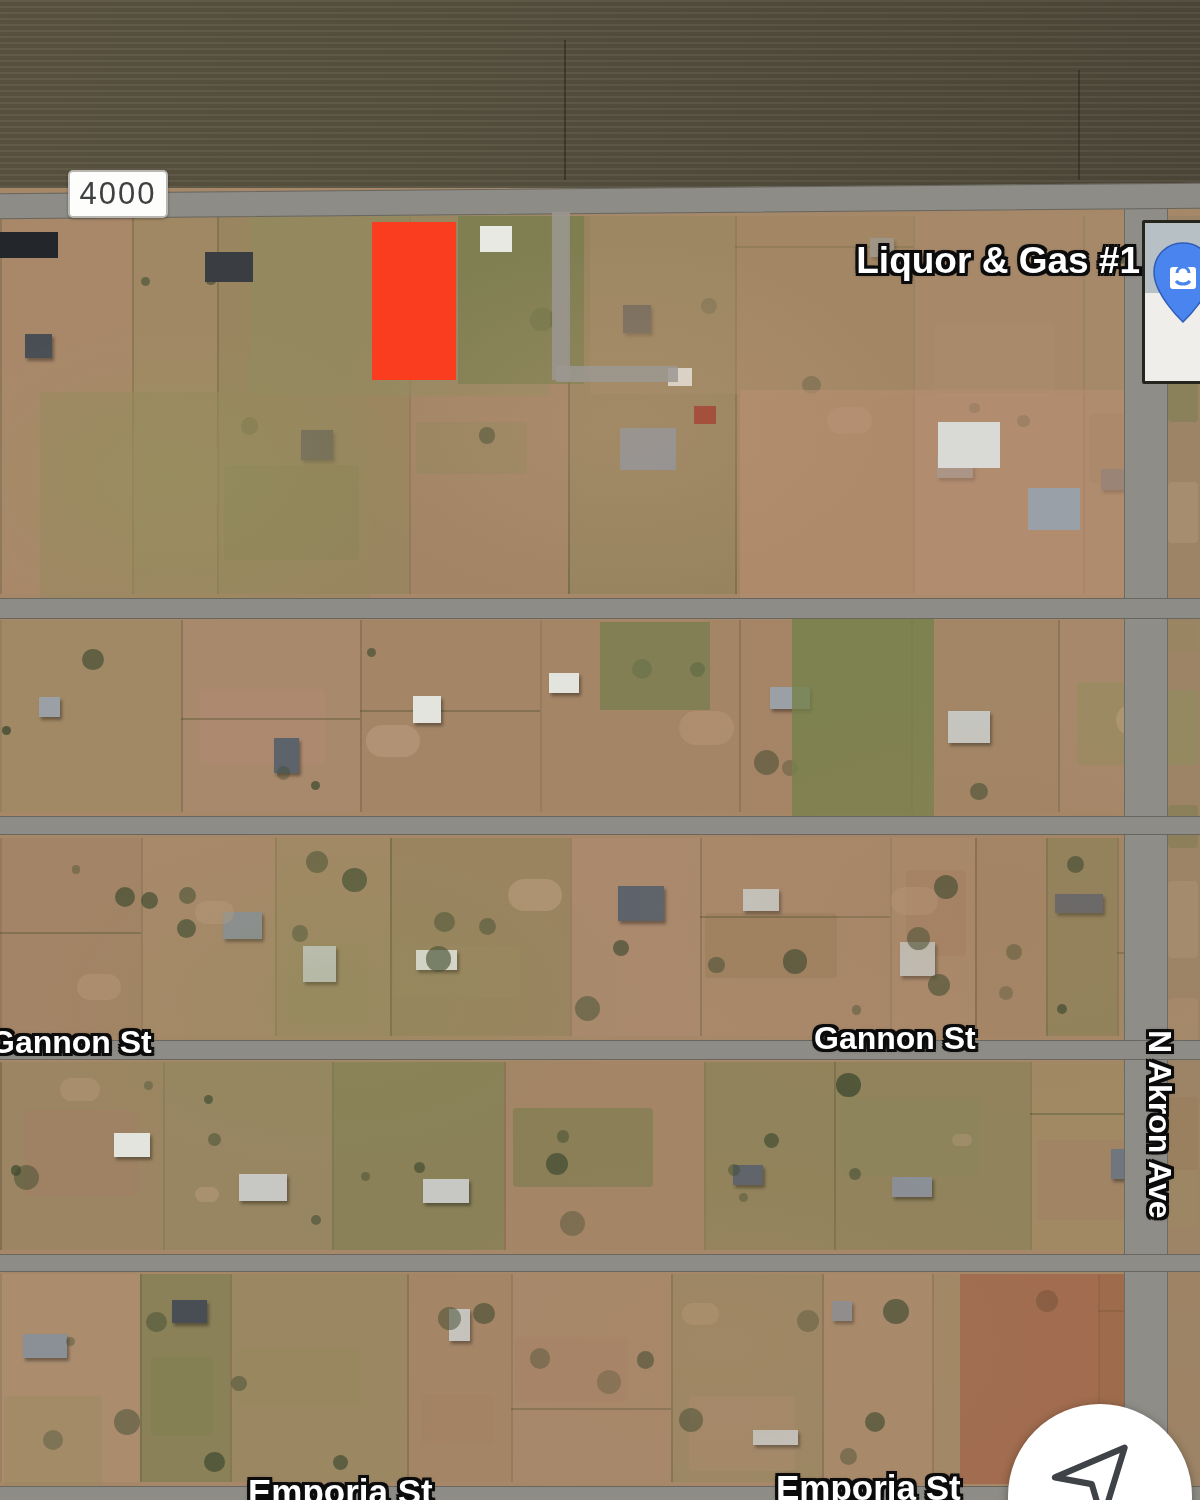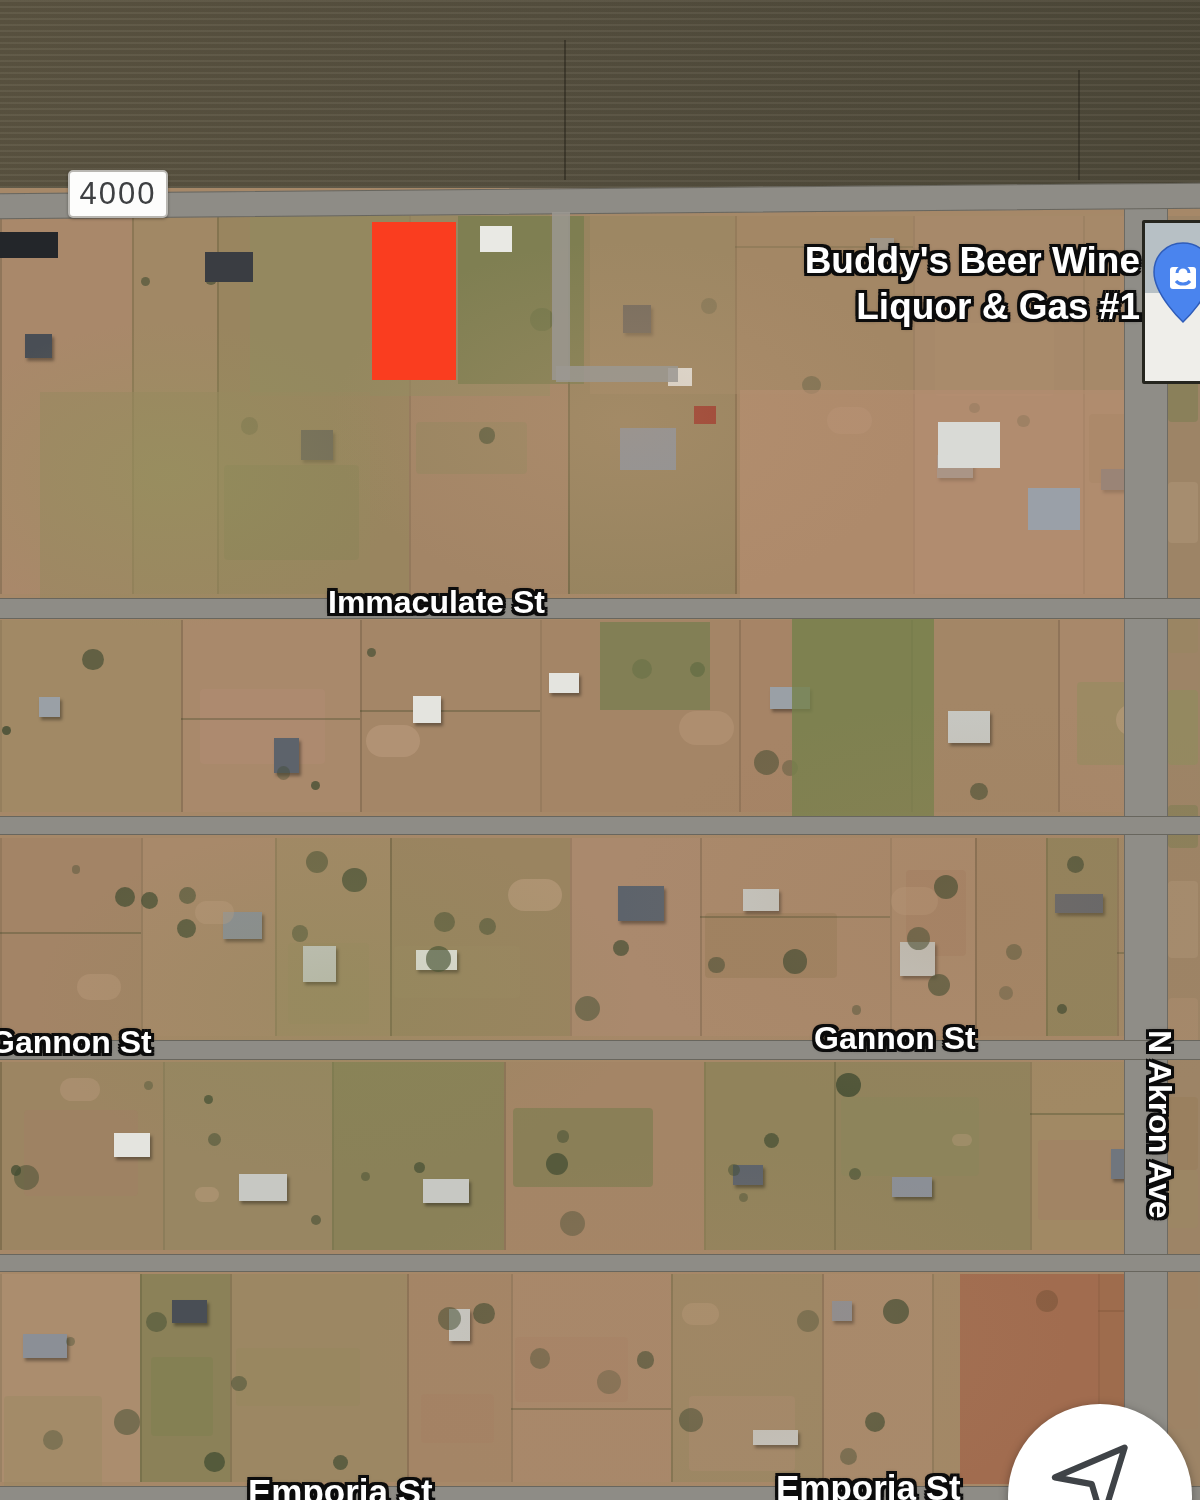--- a/index.html
+++ b/index.html
@@ -372,27 +372,25 @@
   <div id="poi-pin">
     <svg width="66" height="88" viewBox="0 0 66 88">
       <path d="M33 3 C16 3 4 16 4 32 c0 23 29 50 29 50 s29-27 29-50 C62 16 50 3 33 3 Z" fill="#4a84ee" stroke="#2f5cb8" stroke-width="1.5"></path>
       <rect x="20" y="27" width="26" height="22" rx="3" fill="#ffffff"></rect>
       <path d="M27 33 a6 6 0 0 1 12 0" fill="none" stroke="#4a84ee" stroke-width="3"></path>
       <path d="M26 41 a8 6 0 0 0 14 0" fill="none" stroke="#4a84ee" stroke-width="3"></path>
     </svg>
   </div>
 
   <div id="poi-label">
-    <div>Buddy's Beer Wine</div>
     <div>Liquor &amp; Gas #1</div>
   </div>
 
   <div id="sign-6000">4000</div>
 
-  <div class="street-label" style="left:328px;top:584px;">Immaculate St</div>
   <div class="street-label" style="left:-10px;top:1024px;">Gannon St</div>
   <div class="street-label" style="left:814px;top:1020px;">Gannon St</div>
   <div class="street-label" id="label-akron">N Akron Ave</div>
   <div class="street-label" id="label-emporia-l">Emporia St</div>
   <div class="street-label" id="label-emporia-r">Emporia St</div>
 
   <div id="nav-btn">
     <svg width="86" height="86" viewBox="0 0 70 70">
       <polygon points="35,5 61,61 35,45 9,61" fill="#ffffff" stroke="#3f4347" stroke-width="5" stroke-linejoin="round"></polygon>
     </svg>

